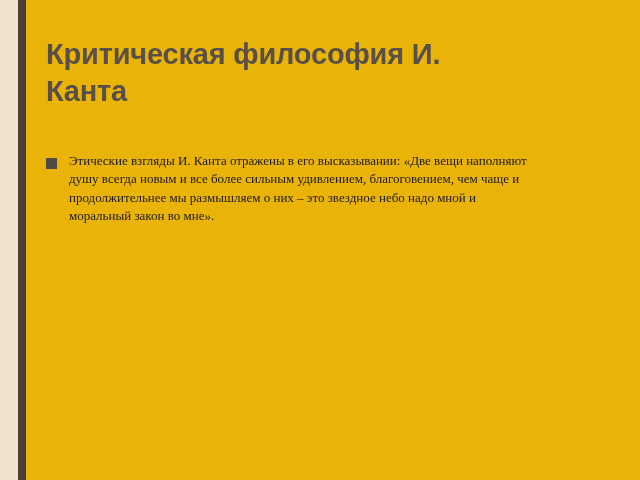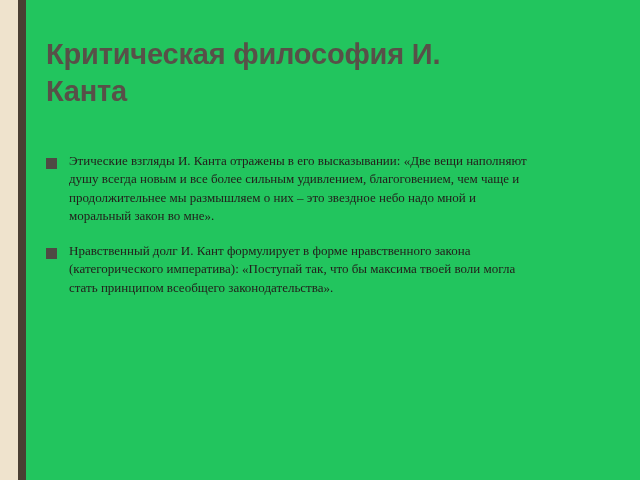--- a/index.html
+++ b/index.html
@@ -10,21 +10,21 @@
     width: 640px;
     height: 480px;
     background: #faf3e6;
     font-family: "Liberation Serif", serif;
     overflow: hidden;
   }
   .slide {
     position: relative;
     width: 640px;
     height: 480px;
-    background: #22c55e;
+    background: #eab308;
     box-sizing: border-box;
   }
   .left-bar-outer {
     position: absolute;
     left: 0;
     top: 0;
     width: 18px;
     height: 480px;
     background: #efe3cd;
   }
@@ -95,20 +95,16 @@
 
     <div class="title">Критическая философия И. Канта</div>
 
     <div class="body-list">
 
       <div class="bullet-row">
         <span class="bullet-mark"></span>
         <span class="bullet-text">Этические взгляды И. Канта отражены в его высказывании: «Две вещи наполняют душу всегда новым и все более сильным удивлением, благоговением, чем чаще и продолжительнее мы размышляем о них – это звездное небо надо мной и моральный закон во мне».</span>
       </div>
 
-      <div class="bullet-row">
-        <span class="bullet-mark"></span>
-        <span class="bullet-text">Нравственный долг И. Кант формулирует в форме нравственного закона (категорического императива): «Поступай так, что бы максима твоей воли могла стать принципом всеобщего законодательства».</span>
-      </div>
 
     </div>
   </div>
 </div>
 
 </body></html>

